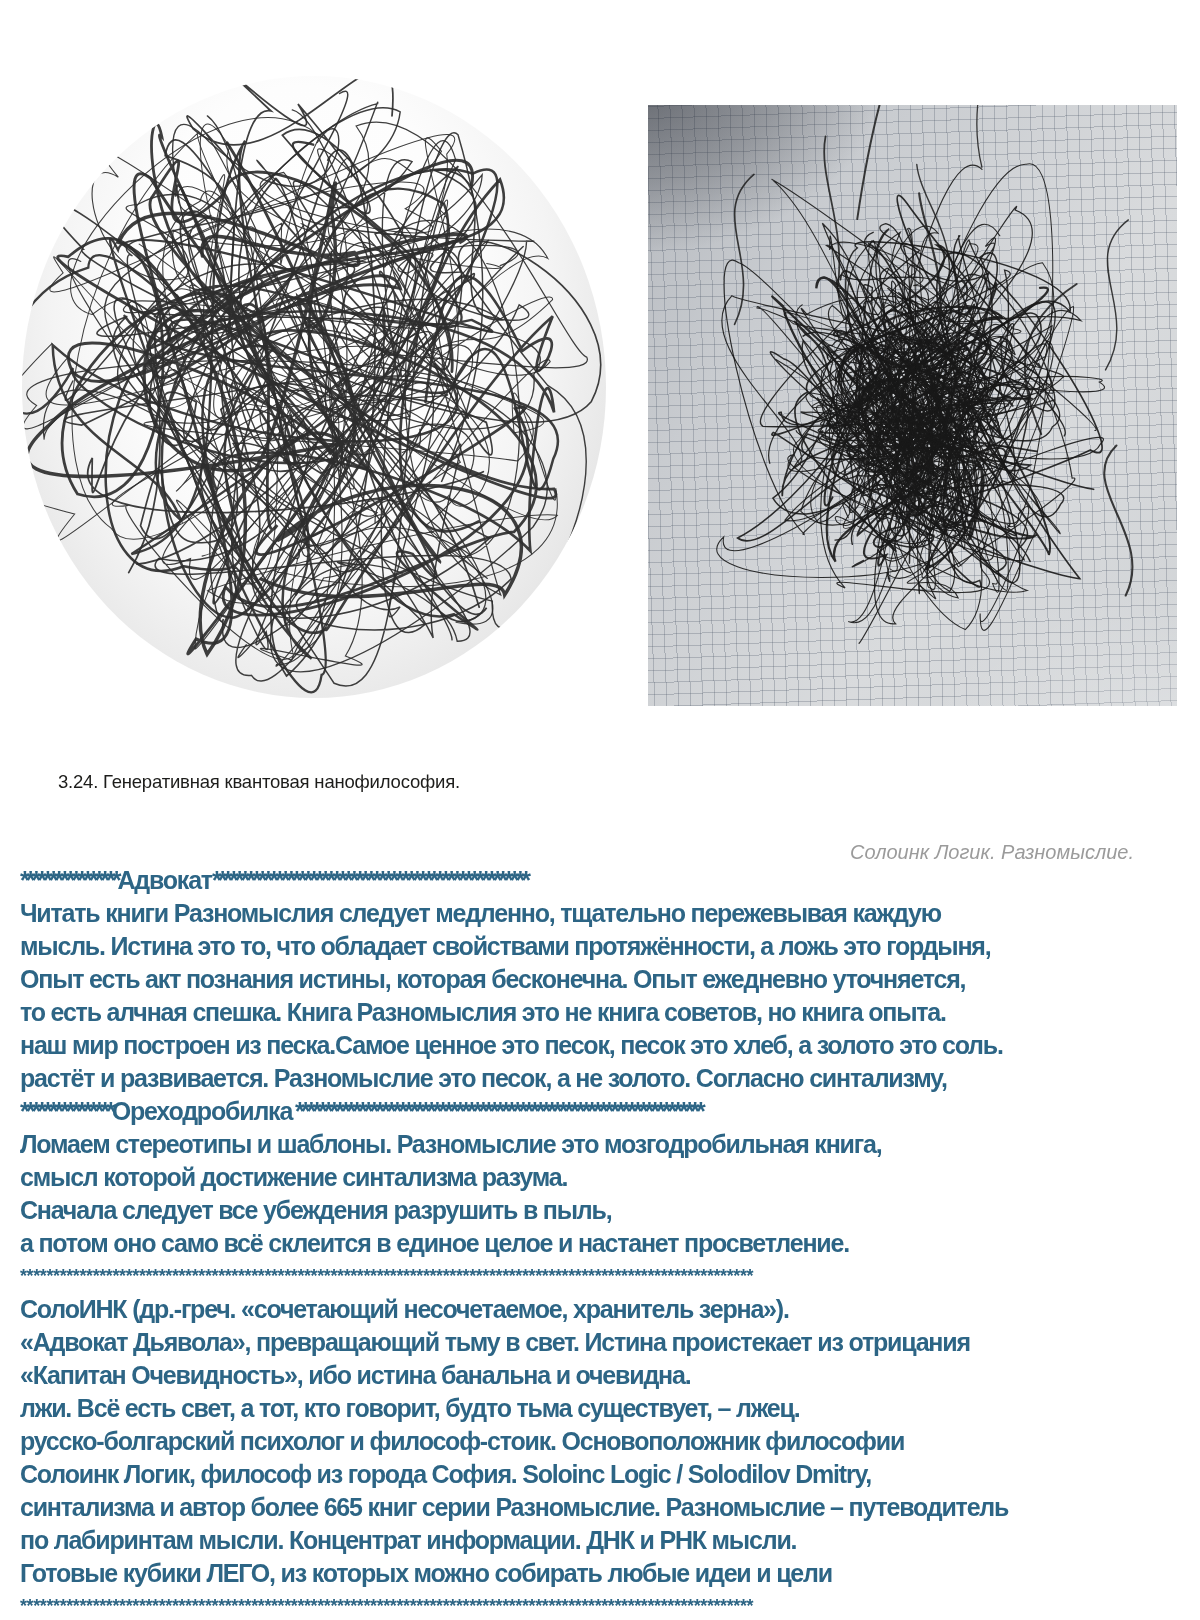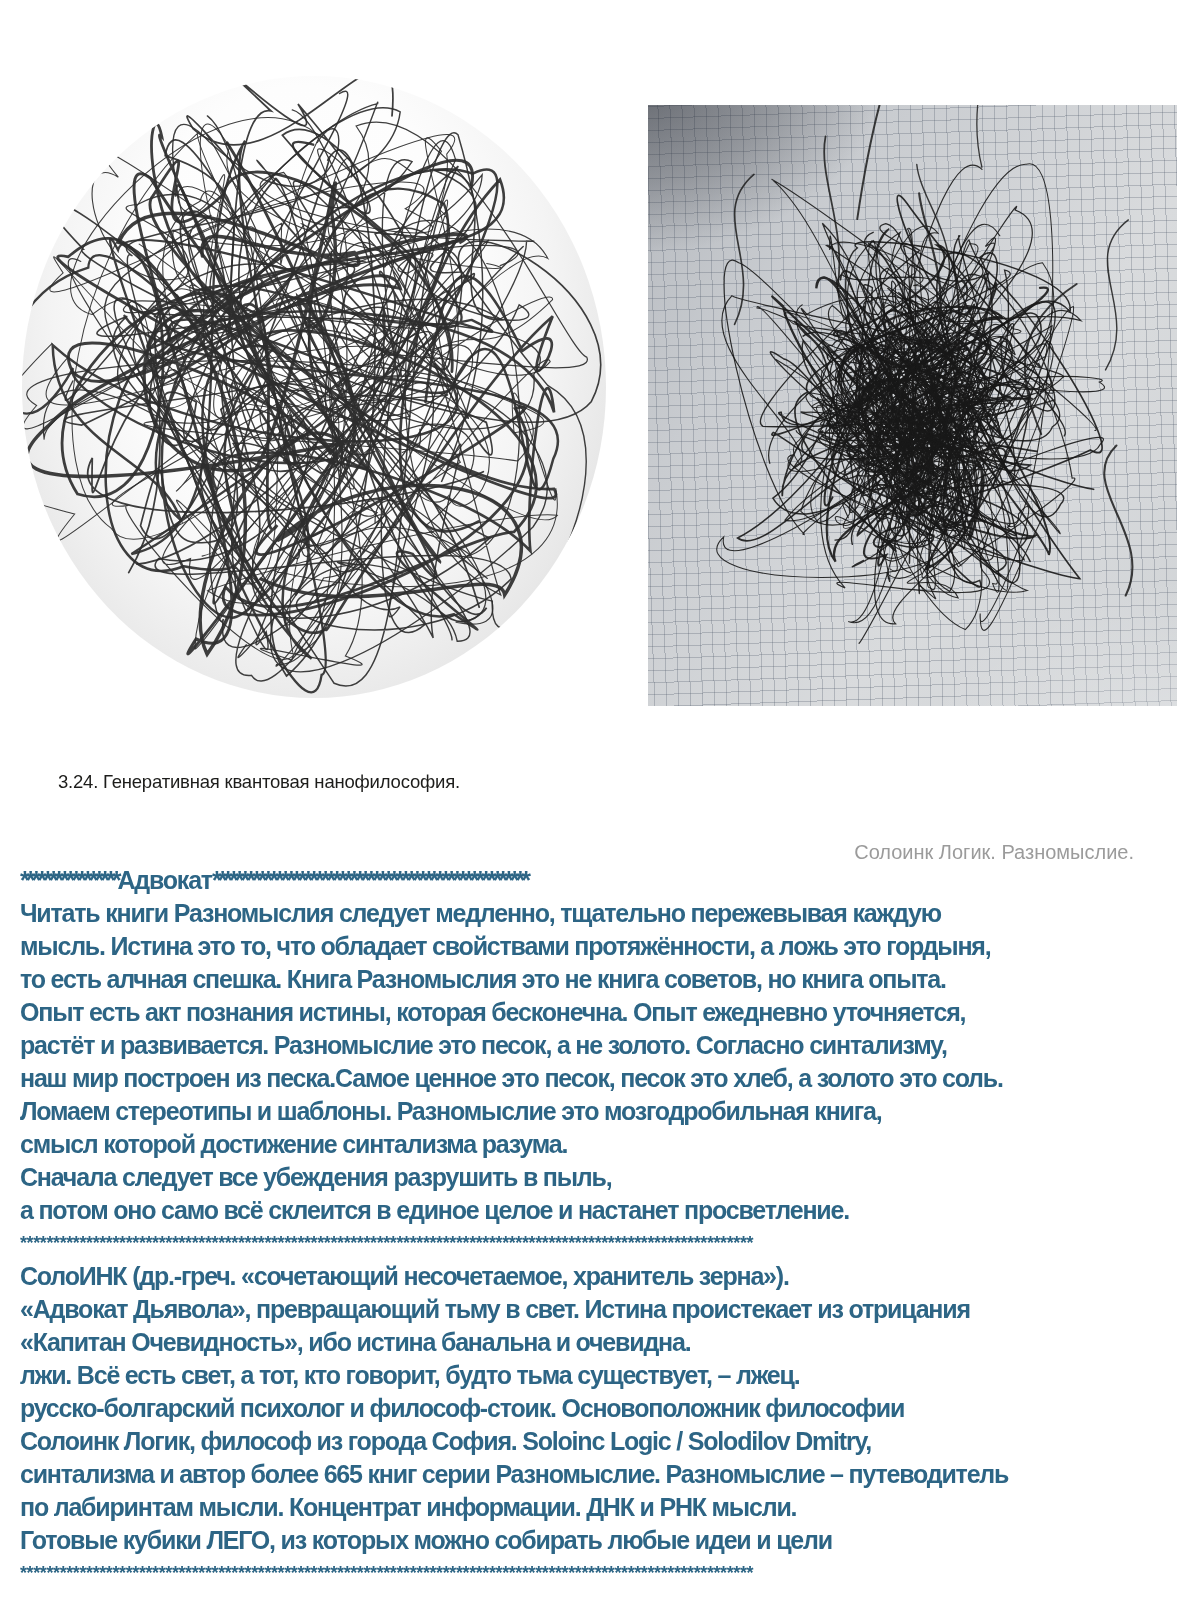--- a/index.html
+++ b/index.html
@@ -38,21 +38,21 @@
   }
   .photo svg{position:absolute;left:0;top:0;width:100%;height:100%;}
   
   .intro{
     position:absolute;left:58px;top:770px;
     font-size:18.5px;line-height:24px;color:#1d1d1b;
     letter-spacing:-0.2px;white-space:nowrap;text-align:center;
   }
   .attrib{
     position:absolute;right:66px;top:841px;
-    font-size:20px;line-height:22px;color:#9b9b9b;white-space:nowrap;
+    font-size:20px;line-height:22px;color:#9b9b9b;white-space:nowrap;font-style:italic;
   }
   
   .blue{
     position:absolute;left:20px;top:864px;width:1176px;
     color:#2d6585;font-weight:bold;
     font-size:25px;line-height:33px;letter-spacing:-1.2px;
     white-space:nowrap;
   }
   .stars-big{letter-spacing:-4px;}
   .stars-small{font-size:18px;letter-spacing:-0.4px;}
@@ -167,26 +167,27 @@
 </div>
 
 <div class="attrib">Солоинк Логик. Разномыслие.</div>
 
 <div class="blue">
 
   <div><span class="stars-big">*****************</span><span>Адвокат</span><span class="stars-big">*******************************************************</span></div>
   <div>
       <div>Читать книги Разномыслия следует медленно, тщательно пережевывая каждую</div>
       <div>мысль. Истина это то, что обладает свойствами протяжённости, а ложь это гордыня,</div>
+      <div>Опыт есть акт познания истины, которая бесконечна. Опыт ежедневно уточняется,</div>
       <div>то есть алчная спешка. Книга Разномыслия это не книга советов, но книга опыта.</div>
-      <div>Опыт есть акт познания истины, которая бесконечна. Опыт ежедневно уточняется,</div>
+      <div>наш мир построен из песка.Самое ценное это песок, песок это хлеб, а золото это соль.</div>
       <div>растёт и развивается. Разномыслие это песок, а не золото. Согласно синтализму,</div>
-      <div>наш мир построен из песка.Самое ценное это песок, песок это хлеб, а золото это соль.</div>
     </div>
 
+  <div><span class="stars-big">****************</span><span>Ореходробилка</span><span class="stars-big"> ***********************************************************************</span></div>
   <div>
       <div>Ломаем стереотипы и шаблоны. Разномыслие это мозгодробильная книга,</div>
       <div>смысл которой достижение синтализма разума.</div>
       <div>Сначала следует все убеждения разрушить в пыль,</div>
       <div>а потом оно само всё склеится в единое целое и настанет просветление.</div>
     </div>
 
   <div class="stars-small">***************************************************************************************************************</div>
 
   <div>

